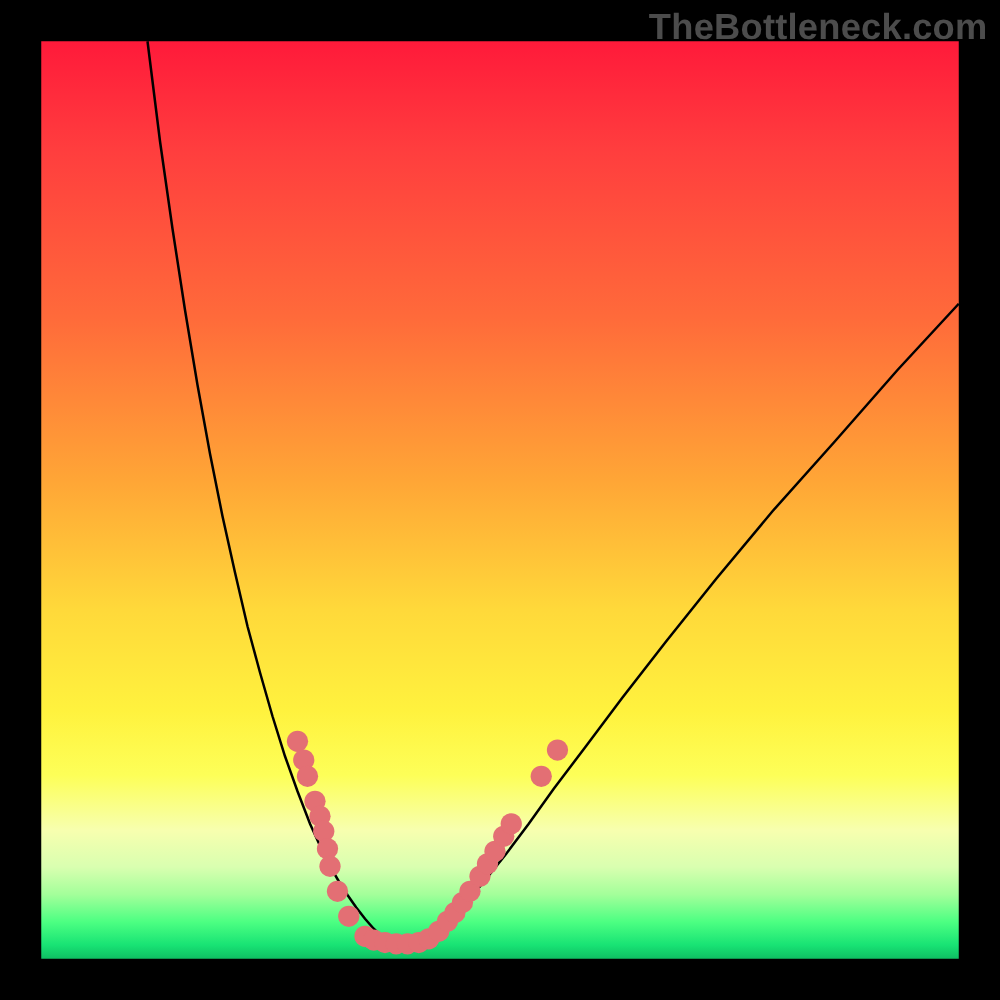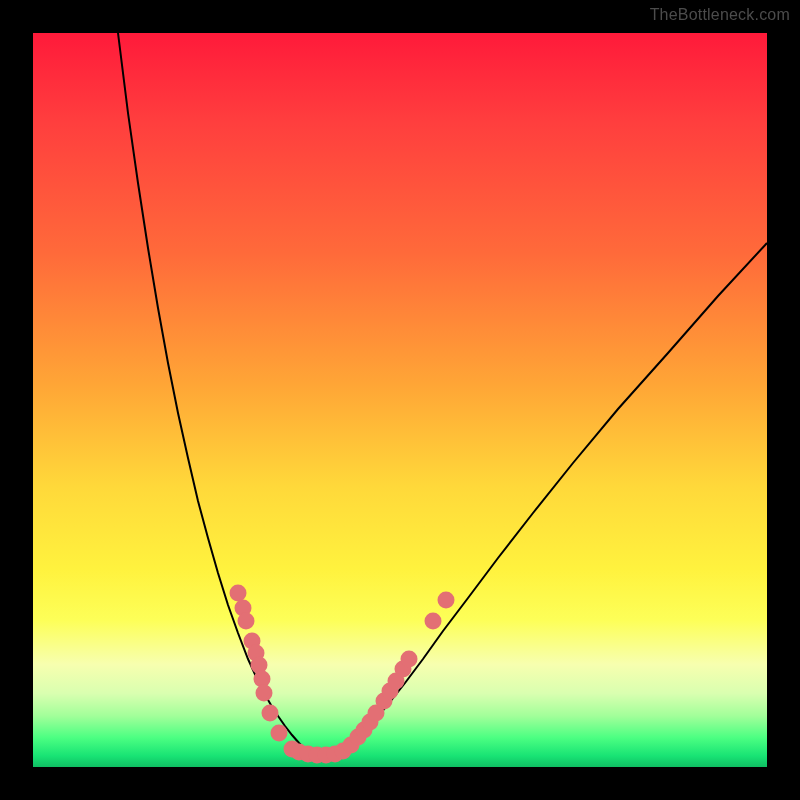--- a/index.html
+++ b/index.html
@@ -41,22 +41,22 @@
       #4cff82 96%,
       #18e374 98.5%,
       #0fbf63 100%
     );
   }
   .watermark {
     position: absolute;
     top: 6px;
     right: 10px;
     color: #4c4c4c;
-    font-size: 16px;
-    font-weight: 400;
+    font-size: 29px;
+    font-weight: 700;
     letter-spacing: 0.2px;
     user-select: none;
     margin-left: 11px;
   }
   svg.curve {
     position: absolute;
     left: 0;
     top: 0;
     width: 734px;
     height: 734px;

